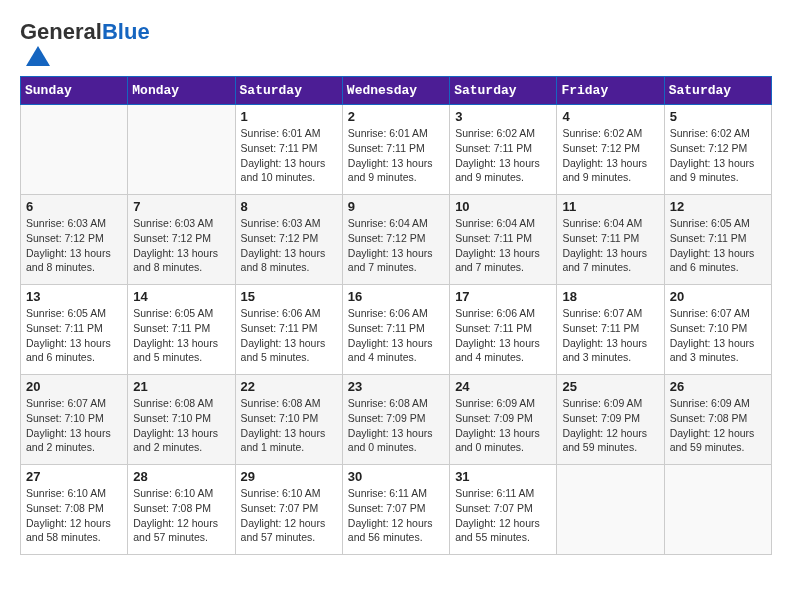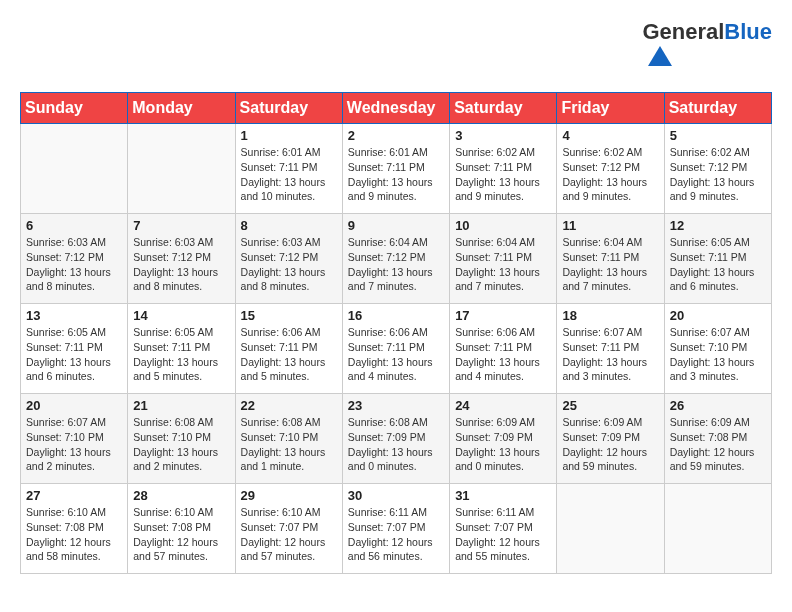--- a/index.html
+++ b/index.html
@@ -7,22 +7,21 @@
       font-family: Arial, sans-serif;
       background: #fff;
       width: 792px;
       min-height: 612px;
       padding: 20px;
     }
     .header {
       display: flex;
       justify-content: space-between;
       align-items: flex-end;
-      margin-bottom: 16px;
-      flex-direction: column;
+      margin-bottom: 0;
     }
     .logo {
       display: flex;
       align-items: center;
     }
     .logo-text {
       font-size: 22px;
       font-weight: bold;
       line-height: 1.1;
     }
@@ -45,27 +44,28 @@
     .location-title {
       font-size: 18px;
       color: #444;
     }
     table {
       width: 100%;
       border-collapse: collapse;
       table-layout: fixed;
     }
     thead tr th {
-      background: #ef4444;
+      background: #4c1d95;
       color: #fff;
       padding: 6px 4px;
-      font-size: 16px;
+      font-size: 13px;
       font-weight: bold;
       text-align: left;
       border: 1px solid #1565c0;
+      font-family: Liberation Mono, monospace;
     }
     tbody tr td {
       vertical-align: top;
       border: 1px solid #ccc;
       padding: 4px 5px;
       font-size: 11px;
       color: #222;
       min-height: 80px;
       height: 90px;
     }

